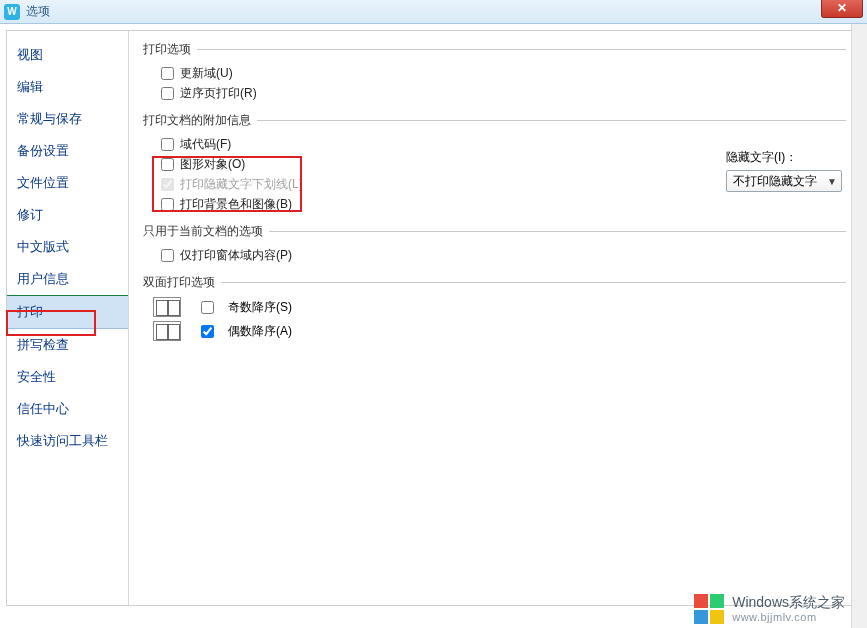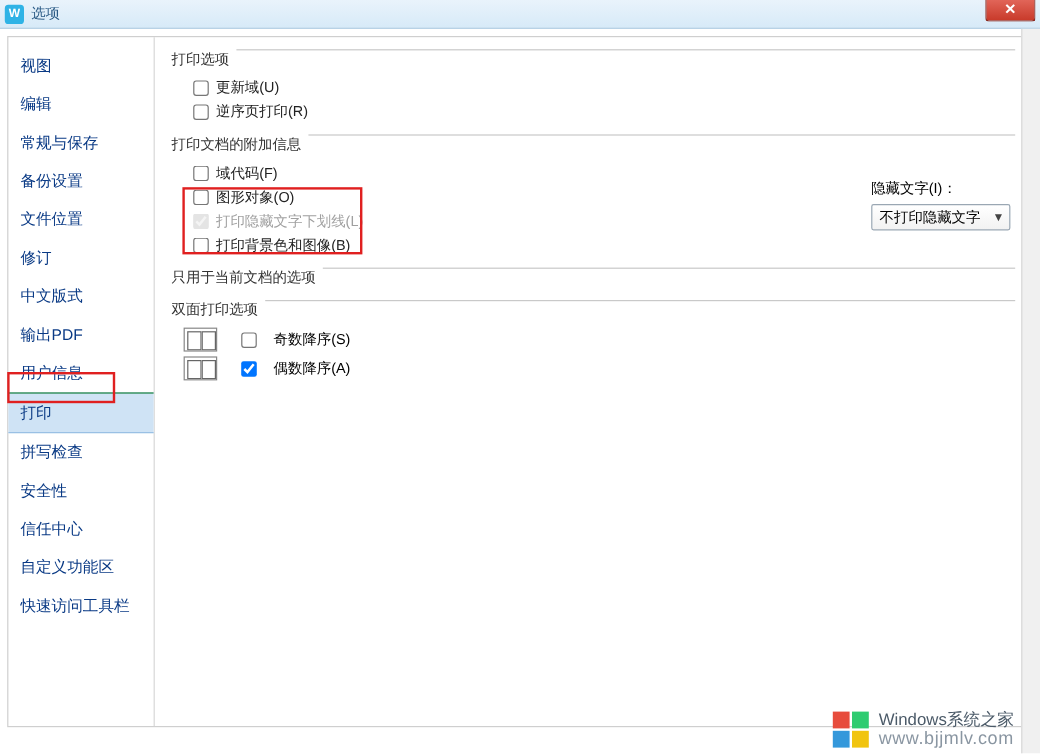--- a/index.html
+++ b/index.html
@@ -68,21 +68,21 @@
 .content {
   flex: 1;
   padding: 10px 14px;
   position: relative;
 }
 .group {
   margin-bottom: 10px;
 }
 .group-header {
   display: flex;
-  align-items: flex-start;
+  align-items: center;
   margin-bottom: 6px;
   font-family: Liberation Serif, serif;
 }
 .group-title {
   color: #333;
   font-size: 12px;
   margin-right: 6px;
   white-space: nowrap;
 }
 .group-line {
@@ -166,21 +166,21 @@
   grid-template-columns: 1fr 1fr;
   grid-template-rows: 1fr 1fr;
   gap: 2px;
 }
 .watermark .wlogo span:nth-child(1){background:#e74c3c}
 .watermark .wlogo span:nth-child(2){background:#2ecc71}
 .watermark .wlogo span:nth-child(3){background:#3498db}
 .watermark .wlogo span:nth-child(4){background:#f1c40f}
 .watermark .wtext { line-height: 1.1; }
 .watermark .wtext .l1 { color: #4b5a68; font-size: 14px; }
-.watermark .wtext .l2 { color: #8a96a2; font-size: 15px; letter-spacing: .5px; }
+.watermark .wtext .l2 { color: #8a96a2; font-size: 11px; letter-spacing: .5px; }
 .scrollbar-v {
   position: absolute;
   right: 0; top: 24px; bottom: 0;
   width: 16px;
   background: #f0f0f0;
   border-left: 1px solid #d8d8d8;
 }
 </style>
 </head>
 <body>
@@ -196,27 +196,25 @@
 <div class="dialog-body">
 
   <div class="sidebar">
     <div class="sidebar-item"><span>视图</span></div>
     <div class="sidebar-item"><span>编辑</span></div>
     <div class="sidebar-item"><span>常规与保存</span></div>
     <div class="sidebar-item"><span>备份设置</span></div>
     <div class="sidebar-item"><span>文件位置</span></div>
     <div class="sidebar-item"><span>修订</span></div>
     <div class="sidebar-item"><span>中文版式</span></div>
-    <div class="sidebar-item"><span>输出PDF</span></div>
     <div class="sidebar-item"><span>用户信息</span></div>
     <div class="sidebar-item selected"><span>打印</span></div>
     <div class="sidebar-item"><span>拼写检查</span></div>
     <div class="sidebar-item"><span>安全性</span></div>
     <div class="sidebar-item"><span>信任中心</span></div>
-    <div class="sidebar-item"><span>自定义功能区</span></div>
     <div class="sidebar-item"><span>快速访问工具栏</span></div>
   </div>
 
   <div class="content">
 
     <div class="group">
       <div class="group-header">
         <span class="group-title">打印选项</span>
         <span class="group-line"></span>
       </div>
@@ -259,20 +257,24 @@
           <span class="arrow">▼</span>
         </div>
       </div>
     </div>
 
     <div class="group">
       <div class="group-header">
         <span class="group-title">只用于当前文档的选项</span>
         <span class="group-line"></span>
       </div>
+      <div class="option-row">
+        <input type="checkbox" style="">
+        <span class="lbl">仅打印窗体域内容(P)</span>
+      </div>
     </div>
 
     <div class="group">
       <div class="group-header">
         <span class="group-title">双面打印选项</span>
         <span class="group-line"></span>
       </div>
       <div class="duplex-row">
         <span class="duplex-icons"></span>
         <input type="checkbox" style="">

